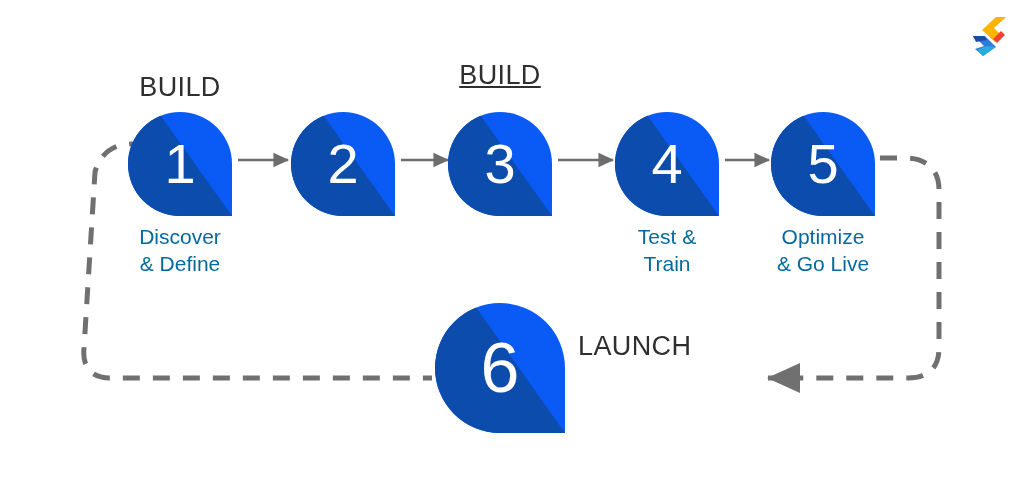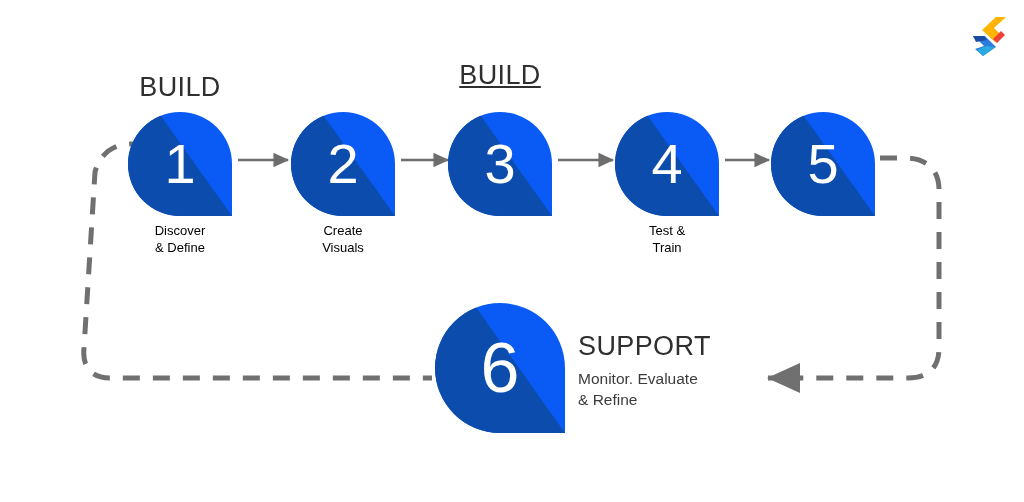--- a/index.html
+++ b/index.html
@@ -62,22 +62,22 @@
     color: #2f2f2f;
     font-size: 27px;
     font-weight: 400;
     letter-spacing: 0.4px;
     line-height: 1;
     white-space: nowrap;
   }
   .step-caption {
     position: absolute;
     text-align: center;
-    color: #000000;
-    font-size: 13px;
+    color: #0369a1;
+    font-size: 21px;
     font-weight: 400;
     line-height: 1.3;
     white-space: pre-line;
   }
 
   
   .support-title {
     position: absolute;
     color: #2f2f2f;
     font-size: 27px;
@@ -159,22 +159,20 @@
           <path d="M 52 0 A 52 52 0 1 1 0 52 A 52 52 0 0 1 52 0 Z M 104 52 L 104 104 L 52 104 Z"></path>
         </clipPath>
         <g clip-path="url(#clip2)">
           <rect x="0" y="0" width="104" height="104" fill="#0a5bf5"></rect>
           <path d="M 30 0 L 0 30 L 0 104 L 104 104 Z" fill="#0b4cad"></path>
         </g>
       </svg>
     </div>
     <div class="step-num" style="font-size:56px;">2</div>
   </div>
-  <div class="step-caption" style="left:243px; top:223px; width:200px;">Create
-Visuals</div>
 
   <div class="step" style="left:448px; top:112px; width:104px; height:104px;">
     <div class="pin">
       <svg width="104" height="104" viewBox="0 0 104 104" xmlns="http://www.w3.org/2000/svg">
         <clipPath id="clip3">
           <path d="M 52 0 A 52 52 0 1 1 0 52 A 52 52 0 0 1 52 0 Z M 104 52 L 104 104 L 52 104 Z"></path>
         </clipPath>
         <g clip-path="url(#clip3)">
           <rect x="0" y="0" width="104" height="104" fill="#0a5bf5"></rect>
           <path d="M 30 0 L 0 30 L 0 104 L 104 104 Z" fill="#0b4cad"></path>
@@ -209,38 +207,38 @@
           <path d="M 52 0 A 52 52 0 1 1 0 52 A 52 52 0 0 1 52 0 Z M 104 52 L 104 104 L 52 104 Z"></path>
         </clipPath>
         <g clip-path="url(#clip5)">
           <rect x="0" y="0" width="104" height="104" fill="#0a5bf5"></rect>
           <path d="M 30 0 L 0 30 L 0 104 L 104 104 Z" fill="#0b4cad"></path>
         </g>
       </svg>
     </div>
     <div class="step-num" style="font-size:56px;">5</div>
   </div>
+  <div class="step-caption" style="left:723px; top:223px; width:200px;">Optimize
+&amp; Go Live</div>
 
   <div class="step" style="left:435px; top:303px; width:130px; height:130px;">
     <div class="pin">
       <svg width="130" height="130" viewBox="0 0 130 130" xmlns="http://www.w3.org/2000/svg">
         <clipPath id="clip6">
           <path d="M 65 0 A 65 65 0 1 1 0 65 A 65 65 0 0 1 65 0 Z M 130 65 L 130 130 L 65 130 Z"></path>
         </clipPath>
         <g clip-path="url(#clip6)">
           <rect x="0" y="0" width="130" height="130" fill="#0a5bf5"></rect>
           <path d="M 38 0 L 0 38 L 0 130 L 130 130 Z" fill="#0b4cad"></path>
         </g>
       </svg>
     </div>
     <div class="step-num" style="font-size:70px;">6</div>
   </div>
-  <div class="support-title" style="left:578px; top:333px;">SUPPORT</div>
-  <div class="support-caption" style="left:578px; top:369px;">Monitor. Evaluate
-&amp; Refine</div>
+  <div class="support-title" style="left:578px; top:333px;">LAUNCH</div>
 
   <div id="logo">
     <svg width="38" height="40" viewBox="0 0 38 40" xmlns="http://www.w3.org/2000/svg">
 
       <path d="M36 1 L24 12 L32 20 L25 26 L12 14 L26 1 Z" fill="#ffb400"></path>
       <path d="M31 15 L35 19 L27 27 L23 23 Z" fill="#ef4136"></path>
 
       <path d="M3 20 L15 20 L26 31 L13 40 L5 33 L14 30 L7 23 Z" fill="#2e7bdd"></path>
       <path d="M3 20 L14 20 L17 24 L6 26 Z" fill="#1a4ba3"></path>
       <path d="M16 30 L25 31 L13 40 L7 34 Z" fill="#29abe2"></path>

